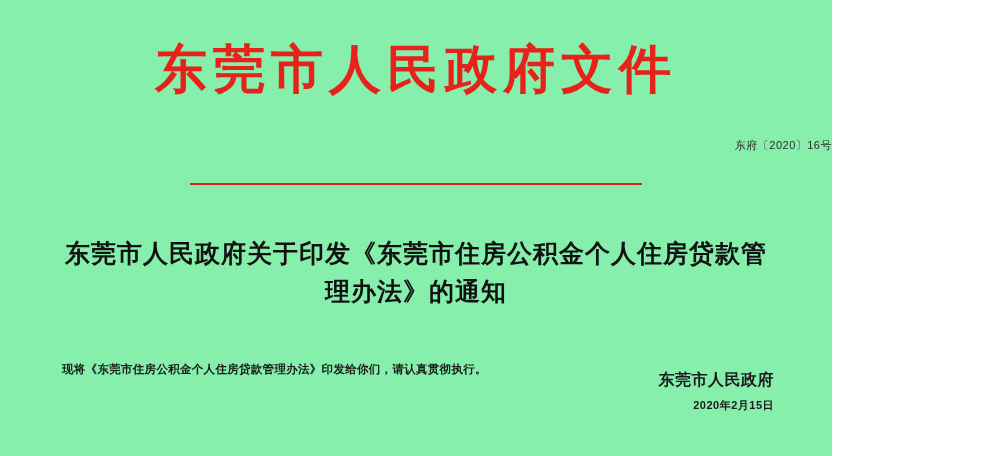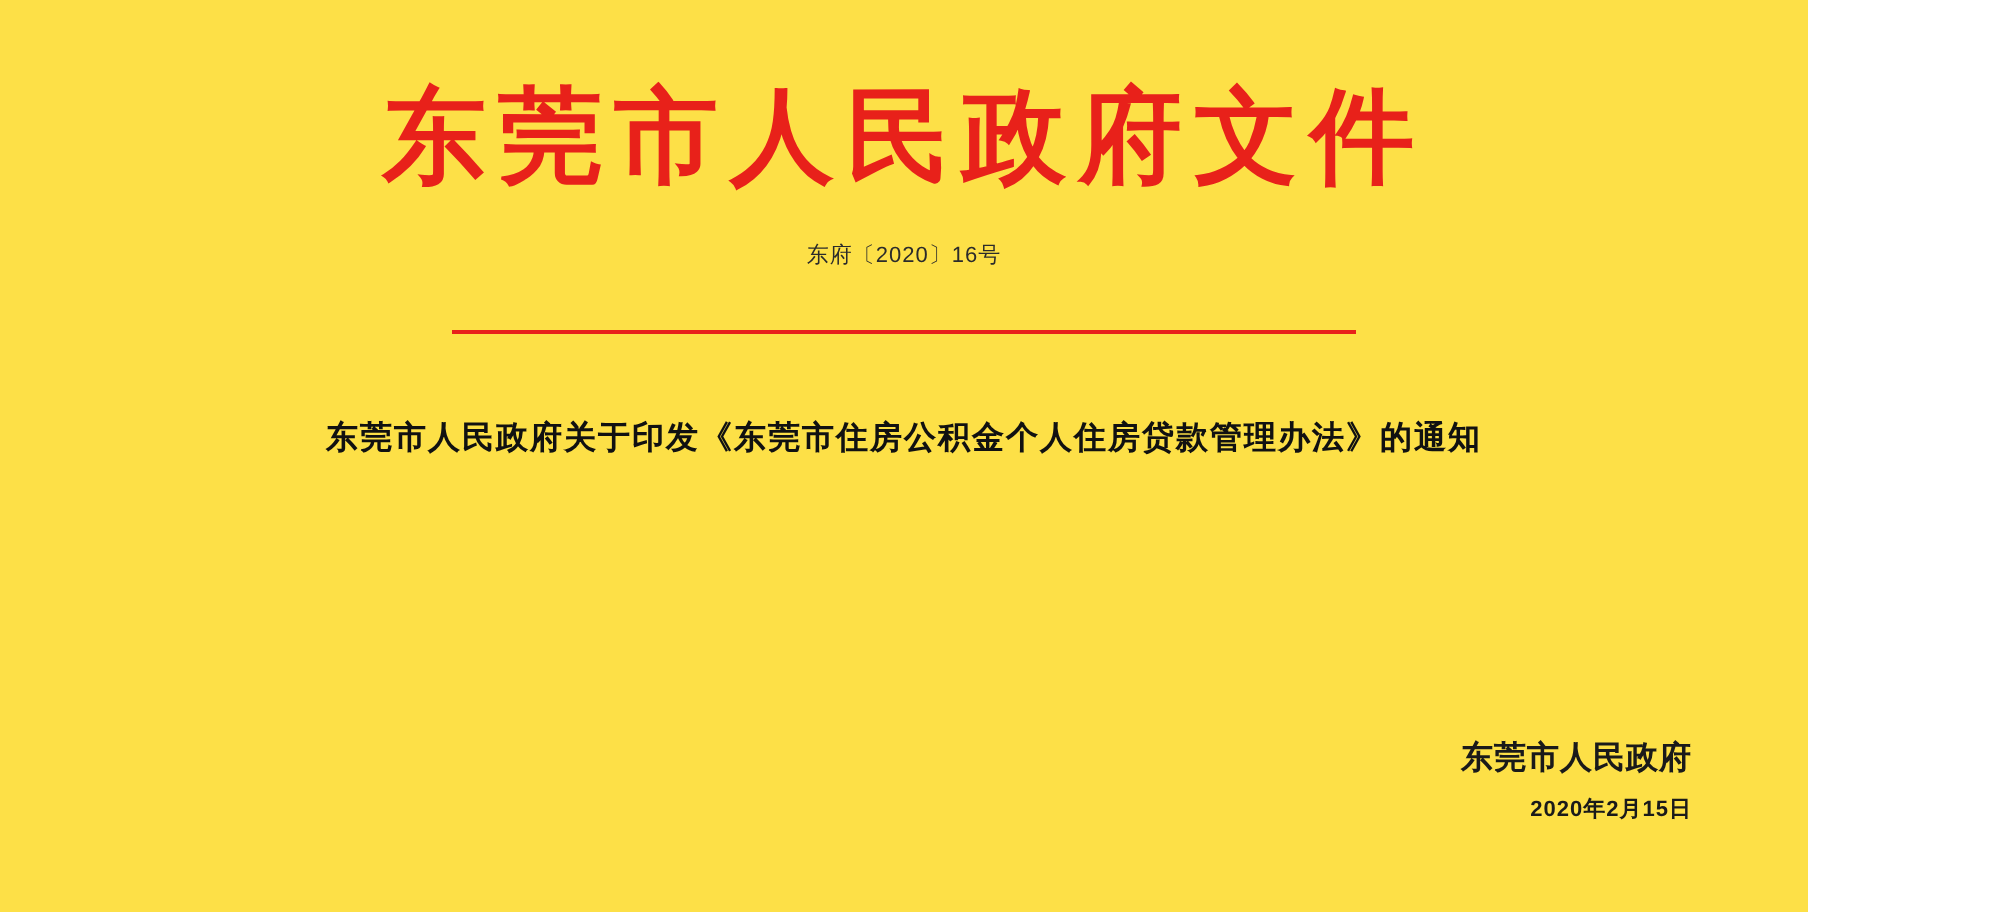--- a/index.html
+++ b/index.html
@@ -9,58 +9,58 @@
   }
   body {
     width: 998px;
     height: 456px;
     font-family: "Liberation Sans", sans-serif;
     color: #1a1a1a;
     overflow: hidden;
   }
   .page {
     position: relative;
-    width: 904px;
+    width: 832px;
     height: 456px;
-    background: #fde047;
+    background: #86efac;
     box-sizing: border-box;
   }
   .masthead {
     text-align: center;
     padding-top: 38px;
   }
   .masthead-title {
     font-family: "DejaVu Serif", "Liberation Serif", serif;
     font-weight: bold;
     font-size: 52px;
     letter-spacing: 6px;
     color: #e8211a;
     line-height: 1.2;
     white-space: nowrap;
   }
   .doc-number {
-    text-align: center;
+    text-align: right;
     font-size: 11px;
     color: #2b2b2b;
-    margin-top: 20px;
+    margin-top: 38px;
     letter-spacing: 0.5px;
   }
   .red-rule {
     width: 452px;
     height: 2px;
     background: #e8211a;
     margin: 30px auto 0 auto;
   }
   .doc-title {
     text-align: center;
     font-family: "DejaVu Serif", "Liberation Serif", serif;
     font-weight: bold;
-    font-size: 16px;
+    font-size: 25px;
     color: #111111;
-    margin-top: 40px;
+    margin-top: 50px;
     letter-spacing: 1px;
     padding: 0 60px;
     line-height: 1.5;
   }
   .body-block {
     margin-top: 52px;
     padding: 0 38px;
   }
   .salutation {
     font-size: 11.5px;
@@ -105,20 +105,21 @@
     <div class="masthead-title">东莞市人民政府文件</div>
   </div>
 
   <div class="doc-number">东府〔2020〕16号</div>
 
   <div class="red-rule"></div>
 
   <div class="doc-title">东莞市人民政府关于印发《东莞市住房公积金个人住房贷款管理办法》的通知</div>
 
   <div class="body-block">
+    <div class="para">现将《东莞市住房公积金个人住房贷款管理办法》印发给你们，请认真贯彻执行。</div>
   </div>
 
   <div class="signature">
     <div class="sign-org">东莞市人民政府</div>
     <div class="sign-date">2020年2月15日</div>
   </div>
 
 </div>
 
 </body></html>

